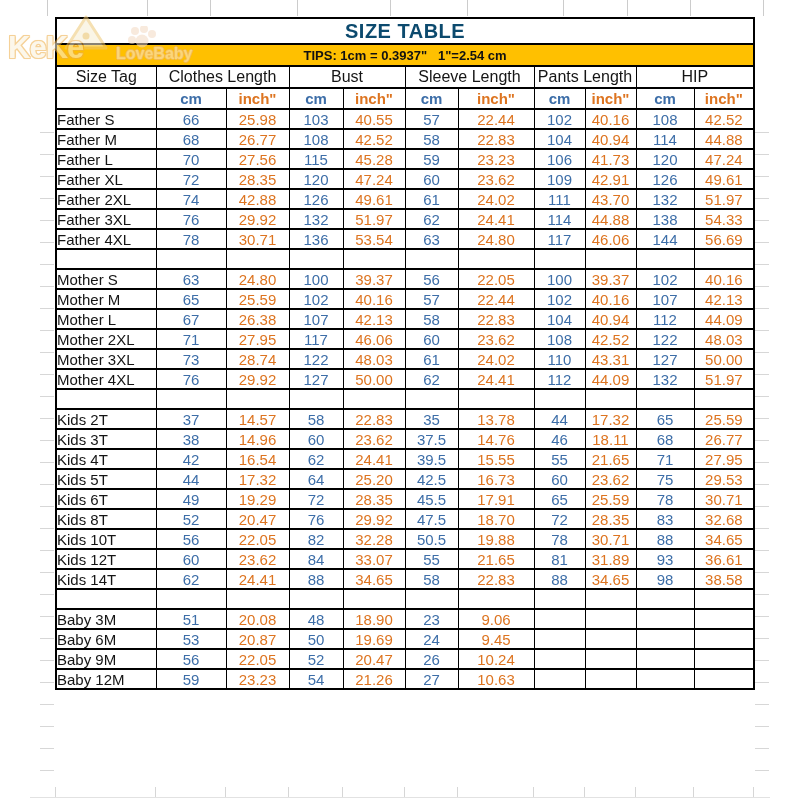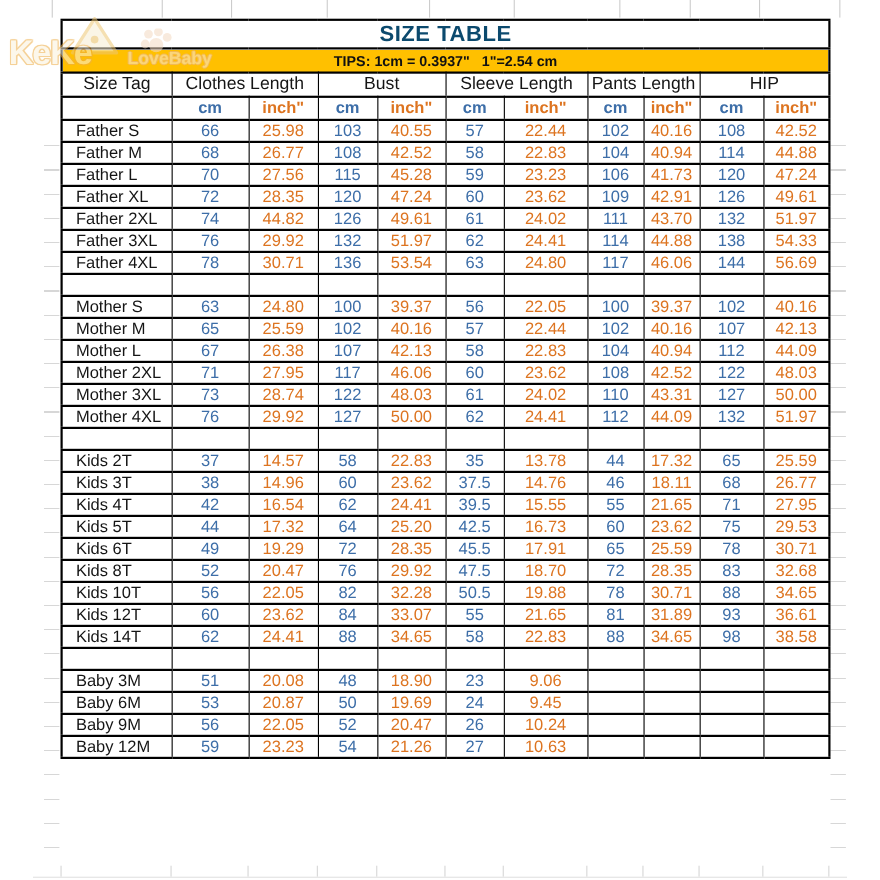--- a/index.html
+++ b/index.html
@@ -23,21 +23,21 @@
     border-left:1px solid #000;border-right:1px solid #000;
     border-top:2px solid #000;border-bottom:2px solid #000;
     padding:0;overflow:hidden;vertical-align:middle;line-height:1;
     text-align:center;
   }
   tr.title-row td{height:24px;font-size:20px;font-weight:600;letter-spacing:.5px;color:#0c4a6e;}
   tr.tips-row td{height:20px;background:var(--banner);font-size:13px;font-weight:700;white-space:pre;color:#111;}
   tr.header-row td{height:20px;font-size:16px;color:#151515;}
   tr.subheader-row td{height:19px;font-size:15px;font-weight:700;}
   tbody.rows tr{height:20px;}
-  td.tag-cell{text-align:left;padding-left:12px;font-size:15px;color:#151515;}
+  td.tag-cell{text-align:left;padding-left:0;font-size:15px;color:#151515;}
   td.cm{color:var(--cm_text);font-size:15px;}
   td.inch{color:var(--inch_text);font-size:15px;}
   .sub-cm{color:var(--cm_text);}
   .sub-inch{color:var(--inch_text);}
 
   
   .watermark{position:absolute;left:8px;top:12px;width:165px;height:62px;opacity:.55;z-index:10;pointer-events:none;}
   .wm-house{position:absolute;left:52px;top:0;}
   .wm-paw{position:absolute;left:118px;top:14px;}
   .wm-keke{
@@ -176,21 +176,21 @@
         <td class="cm">60</td>
         <td class="inch">23.62</td>
         <td class="cm">109</td>
         <td class="inch">42.91</td>
         <td class="cm">126</td>
         <td class="inch">49.61</td>
       </tr>
       <tr>
         <td class="tag-cell">Father 2XL</td>
         <td class="cm">74</td>
-        <td class="inch">44.82</td>
+        <td class="inch">42.88</td>
         <td class="cm">126</td>
         <td class="inch">49.61</td>
         <td class="cm">61</td>
         <td class="inch">24.02</td>
         <td class="cm">111</td>
         <td class="inch">43.70</td>
         <td class="cm">132</td>
         <td class="inch">51.97</td>
       </tr>
       <tr>

